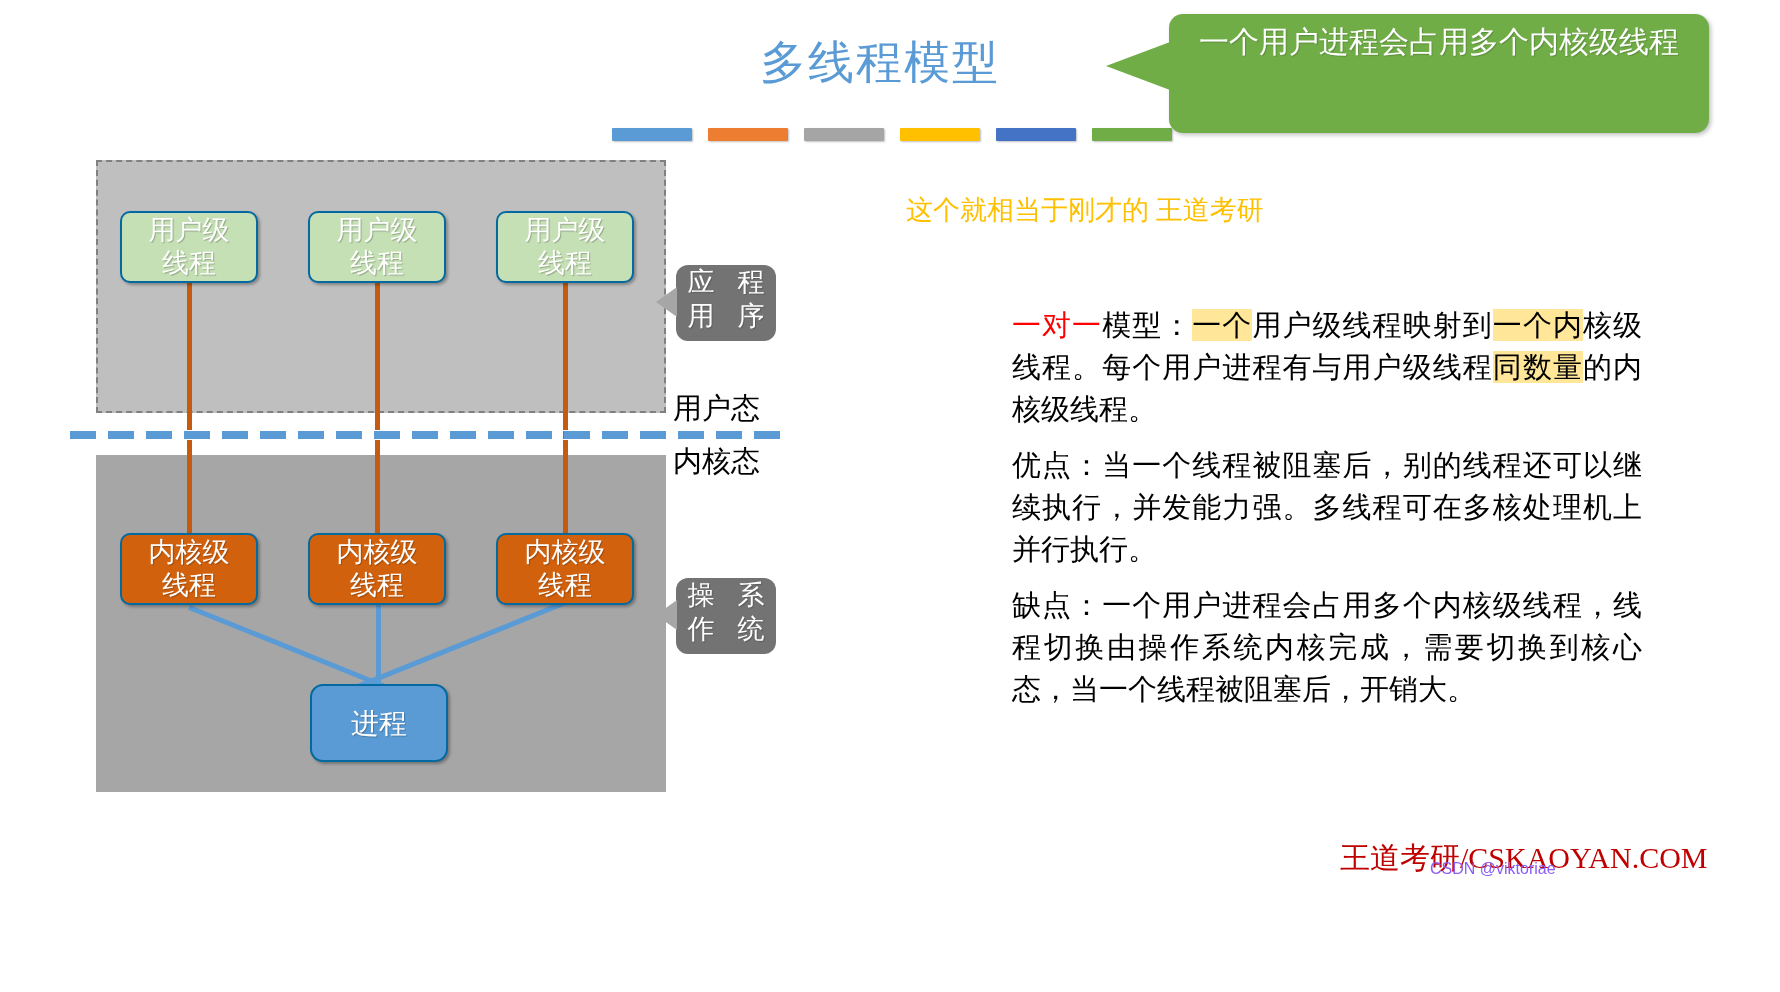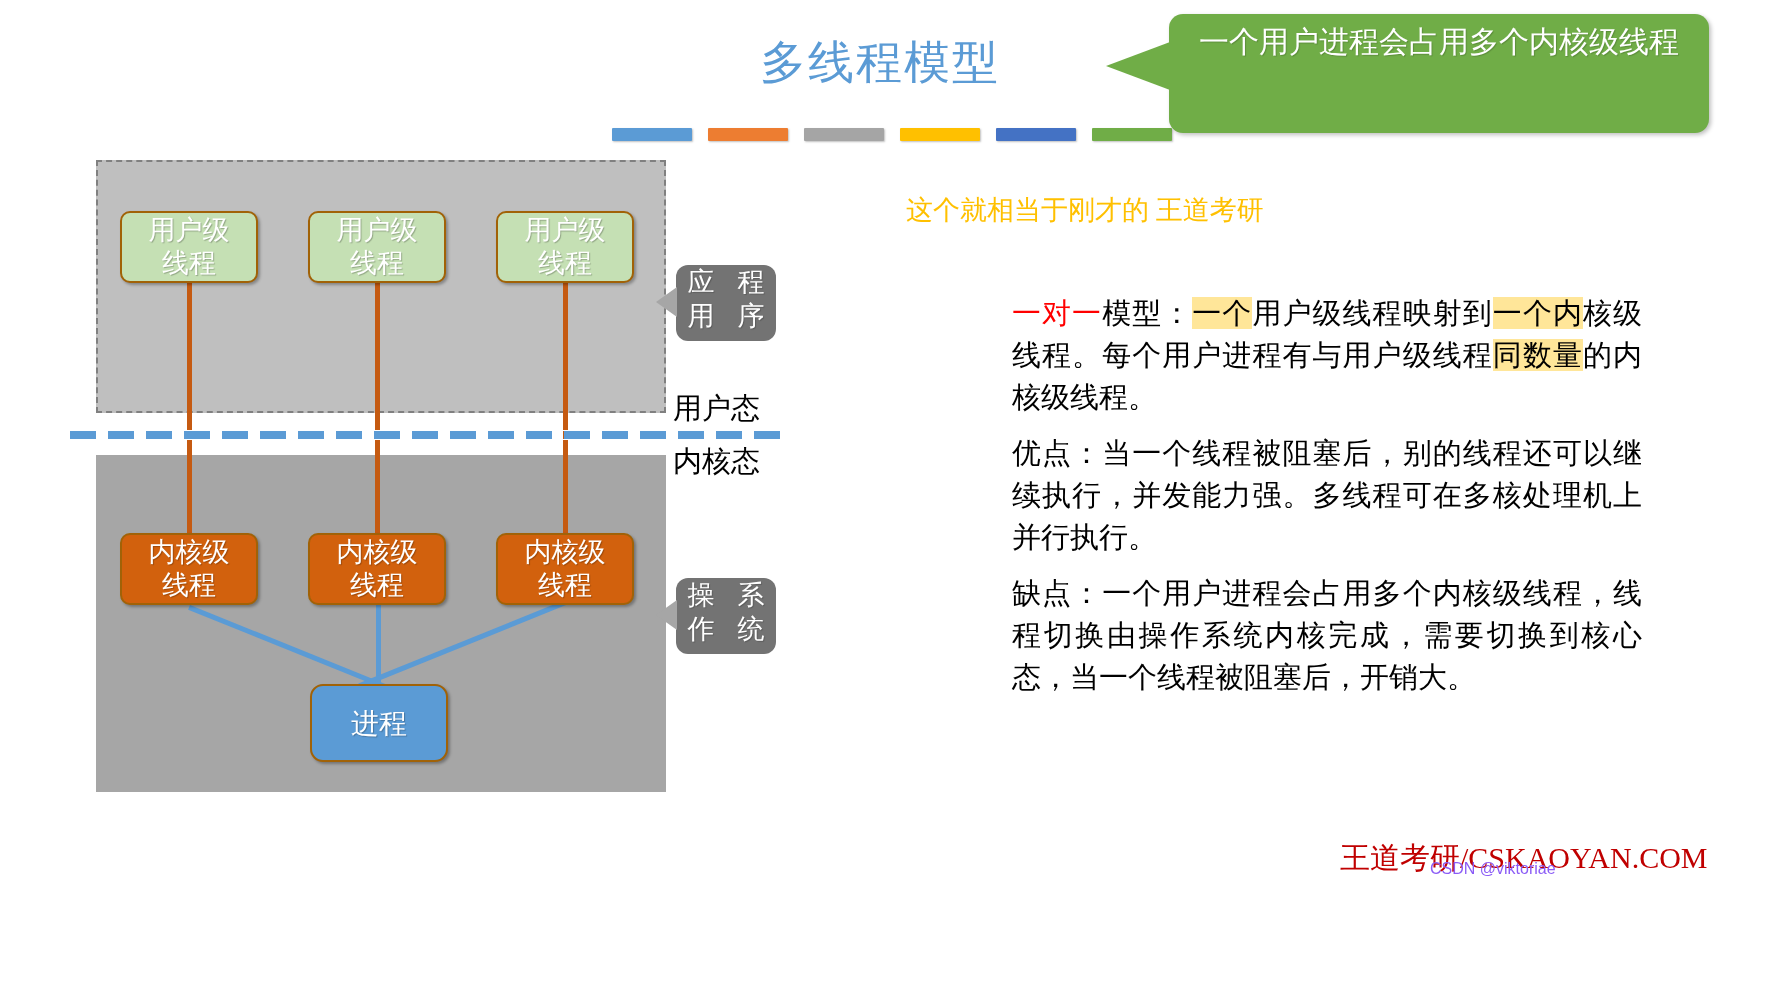--- a/index.html
+++ b/index.html
@@ -88,21 +88,21 @@
     background: repeating-linear-gradient(to right,
        #5b9bd5 0px, #5b9bd5 26px, transparent 26px, transparent 38px);
     border-top: 1px solid #ffffff;
     border-bottom: 1px solid #ffffff;
   }
 
   
   .node {
     position: absolute;
     border-radius: 10px;
-    border: 2px solid #a16207;
+    border: 2px solid #0369a1;
     box-sizing: border-box;
     display: flex;
     flex-direction: column;
     align-items: center;
     justify-content: center;
     color: #ffffff;
     font-size: 27px;
     line-height: 33px;
     text-shadow: 1px 1px 1px rgba(0,0,0,0.25);
     box-shadow: 2px 2px 3px rgba(0,0,0,0.3);
@@ -173,20 +173,21 @@
     white-space: nowrap;
   }
   .para {
     position: absolute;
     left: 1010px;
     width: 620px;
     font-size: 29px;
     line-height: 42px;
     color: #000000;
     text-align: justify;
+    margin-top: 12px;
   }
   #para-model  { top: 292px; left: 1012px; width: 630px; }
   #para-pros   { top: 432px; left: 1012px; width: 630px; }
   #para-cons   { top: 572px; left: 1012px; width: 630px; }
   .hl { background: #ffe699; }
   .red { color: #ff0000; }
 
   
   #footer-brand {
     position: absolute;

